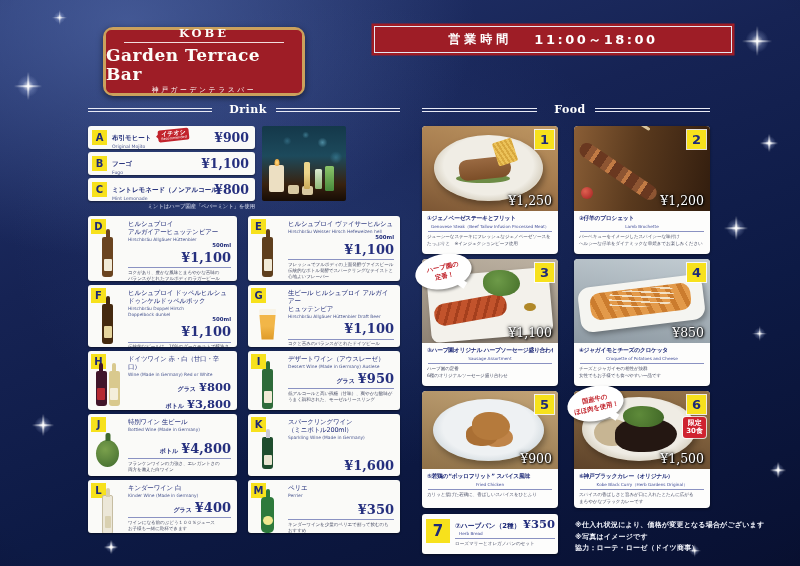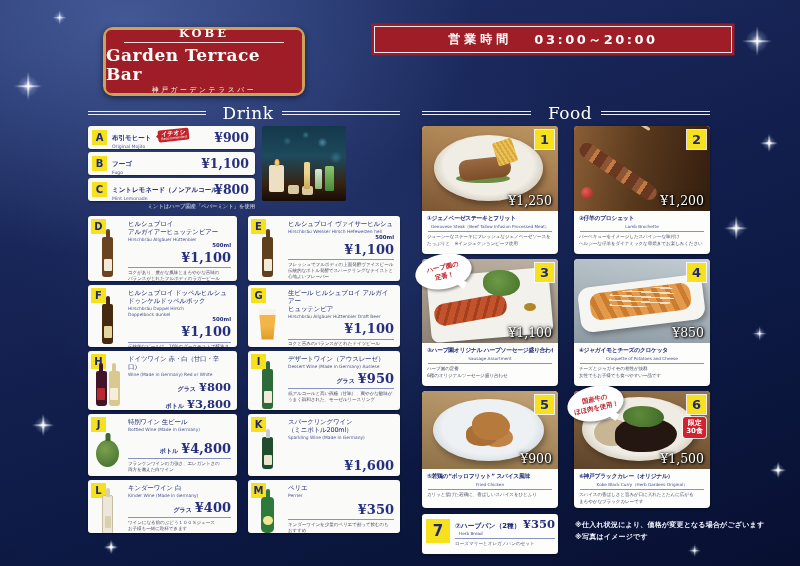--- a/index.html
+++ b/index.html
@@ -41,21 +41,21 @@
     display:flex; align-items:center; justify-content:center; gap:22px; color:#fff; }
   .hours-label { font-size:12px; font-weight:bold; letter-spacing:4px; }
   .hours-value { font-size:13px; font-weight:bold; letter-spacing:2.5px; }
 
   .tagline { position:absolute; left:384px; top:59px; color:#f3f5fc; font-weight:bold;
     font-size:12.5px; letter-spacing:1.2px; line-height:1.5; text-shadow:0 1px 2px rgba(0,0,0,.5); }
 
   
   .sec-head { position:absolute; top:103px; display:flex; align-items:center; gap:9px; color:#fff; }
   .sec-head .rule { flex:1; height:4px; border-top:1px solid #e9ebf6; border-bottom:1px solid #e9ebf6; }
-  .sec-head .txt { font-family:"DejaVu Serif",serif; font-weight:normal; font-size:17px; letter-spacing:.5px;margin-left:8px; }
+  .sec-head .txt { font-family:"DejaVu Serif",serif; font-weight:bold; font-size:11px; letter-spacing:.5px;margin-left:8px; }
   .drink-head { left:88px; width:312px; }
   .food-head  { left:422px; width:288px; }
 
   
   .drink-area { position:absolute; left:88px; top:126px; width:312px; }
   .row-abc { display:flex; gap:7px; height:75px; }
   .abc-col { width:167px; display:flex; flex-direction:column; gap:3px; }
   .abc-panel { flex:1; background:#fafaf8; border-radius:3px; display:flex; align-items:center;
     padding:2px 6px 2px 4px; box-shadow:0 1px 2px rgba(0,0,0,.45); overflow:hidden; }
   .lbadge { width:15px; height:15px; background:#f7e11c; color:#1e2a78; font-weight:bold;
@@ -242,21 +242,21 @@
     <div class="logo-in">
       <div class="logo-kobe">KOBE</div>
       <div class="logo-line"></div>
       <div class="logo-title">Garden Terrace Bar</div>
       <div class="logo-sub">神戸ガーデンテラスバー</div>
     </div>
   </div>
 
   <div class="hours">
     <span class="hours-label">営業時間</span>
-    <span class="hours-value">03:00～20:00</span>
+    <span class="hours-value">11:00～18:00</span>
   </div>
 
   <div class="tagline">
   </div>
 
   <div class="sec-head drink-head">
     <span class="rule"></span>
     <span class="txt">Drink</span>
     <span class="rule"></span>
   </div>
@@ -575,15 +575,16 @@
         <div class="b7sub">Herb Bread</div>
         <div class="b7div"></div>
         <div class="b7desc">ローズマリーとオレガノパンのセット</div>
       </div>
     </div>
   </div>
 
   <div class="footnotes">
     <div>※仕入れ状況により、価格が変更となる場合がございます</div>
     <div>※写真はイメージです</div>
+    <div>協力：ローテ・ローゼ（ドイツ商事）</div>
   </div>
 
 </div>
 
 </body></html>

